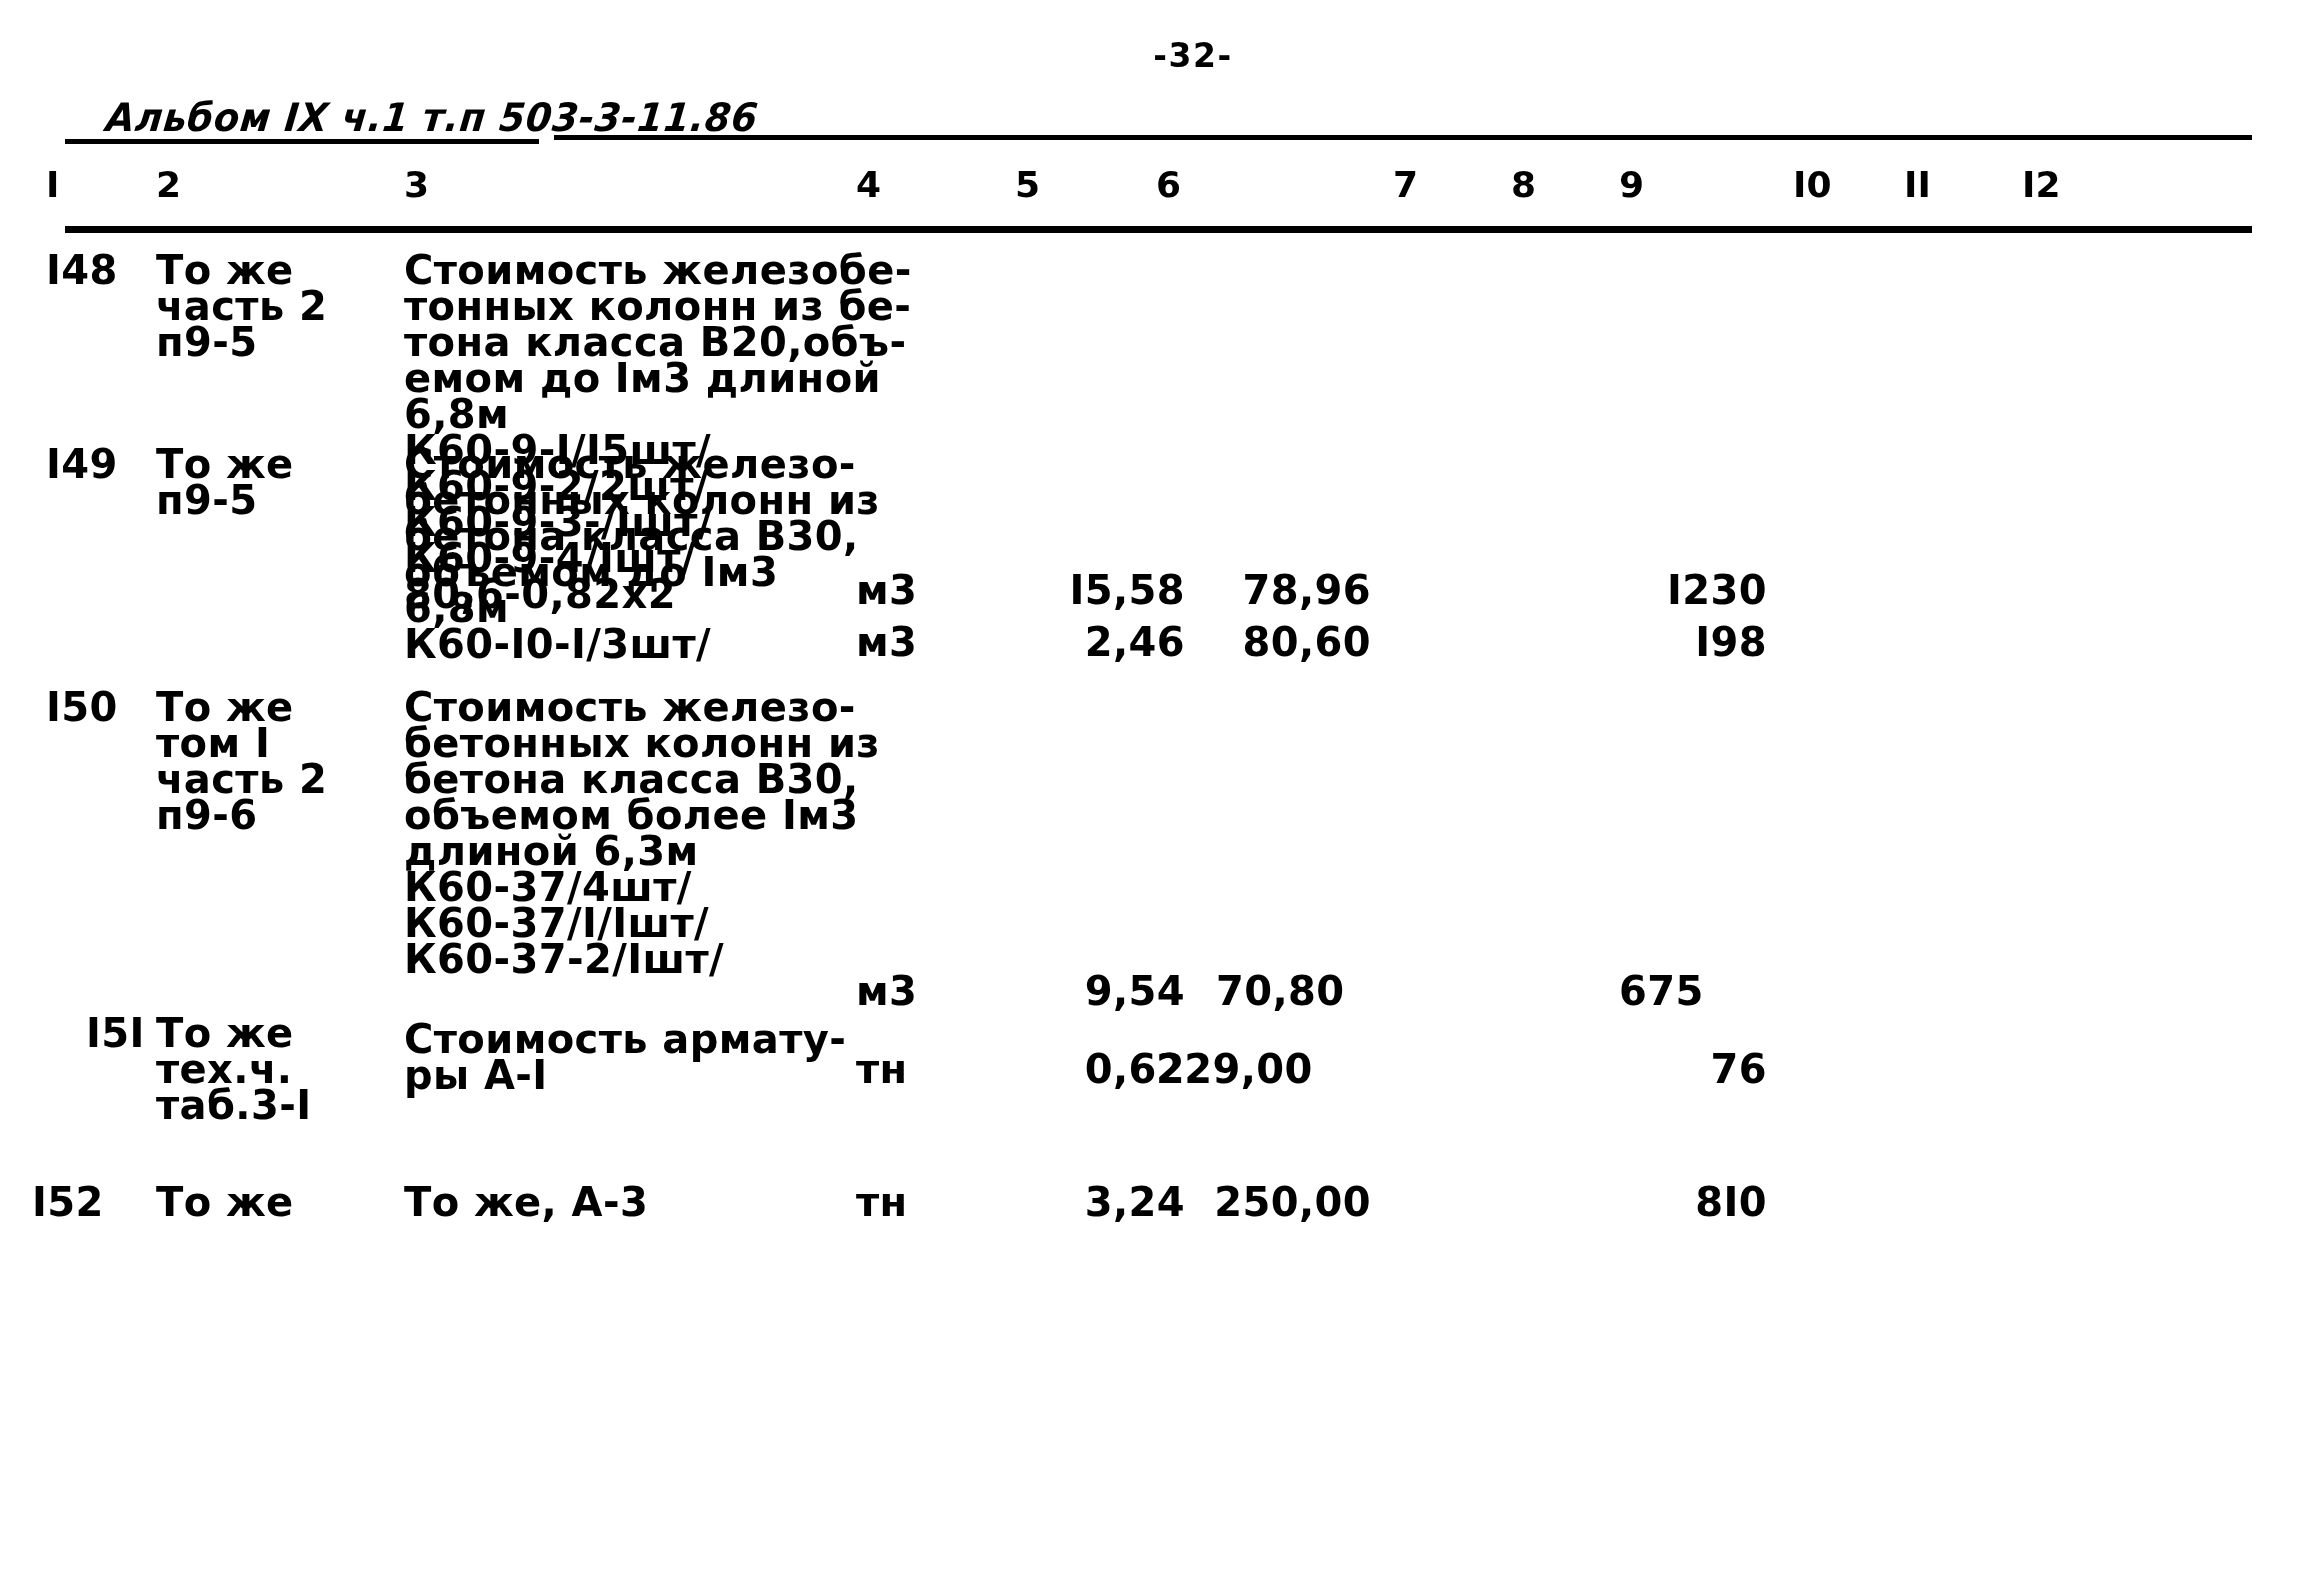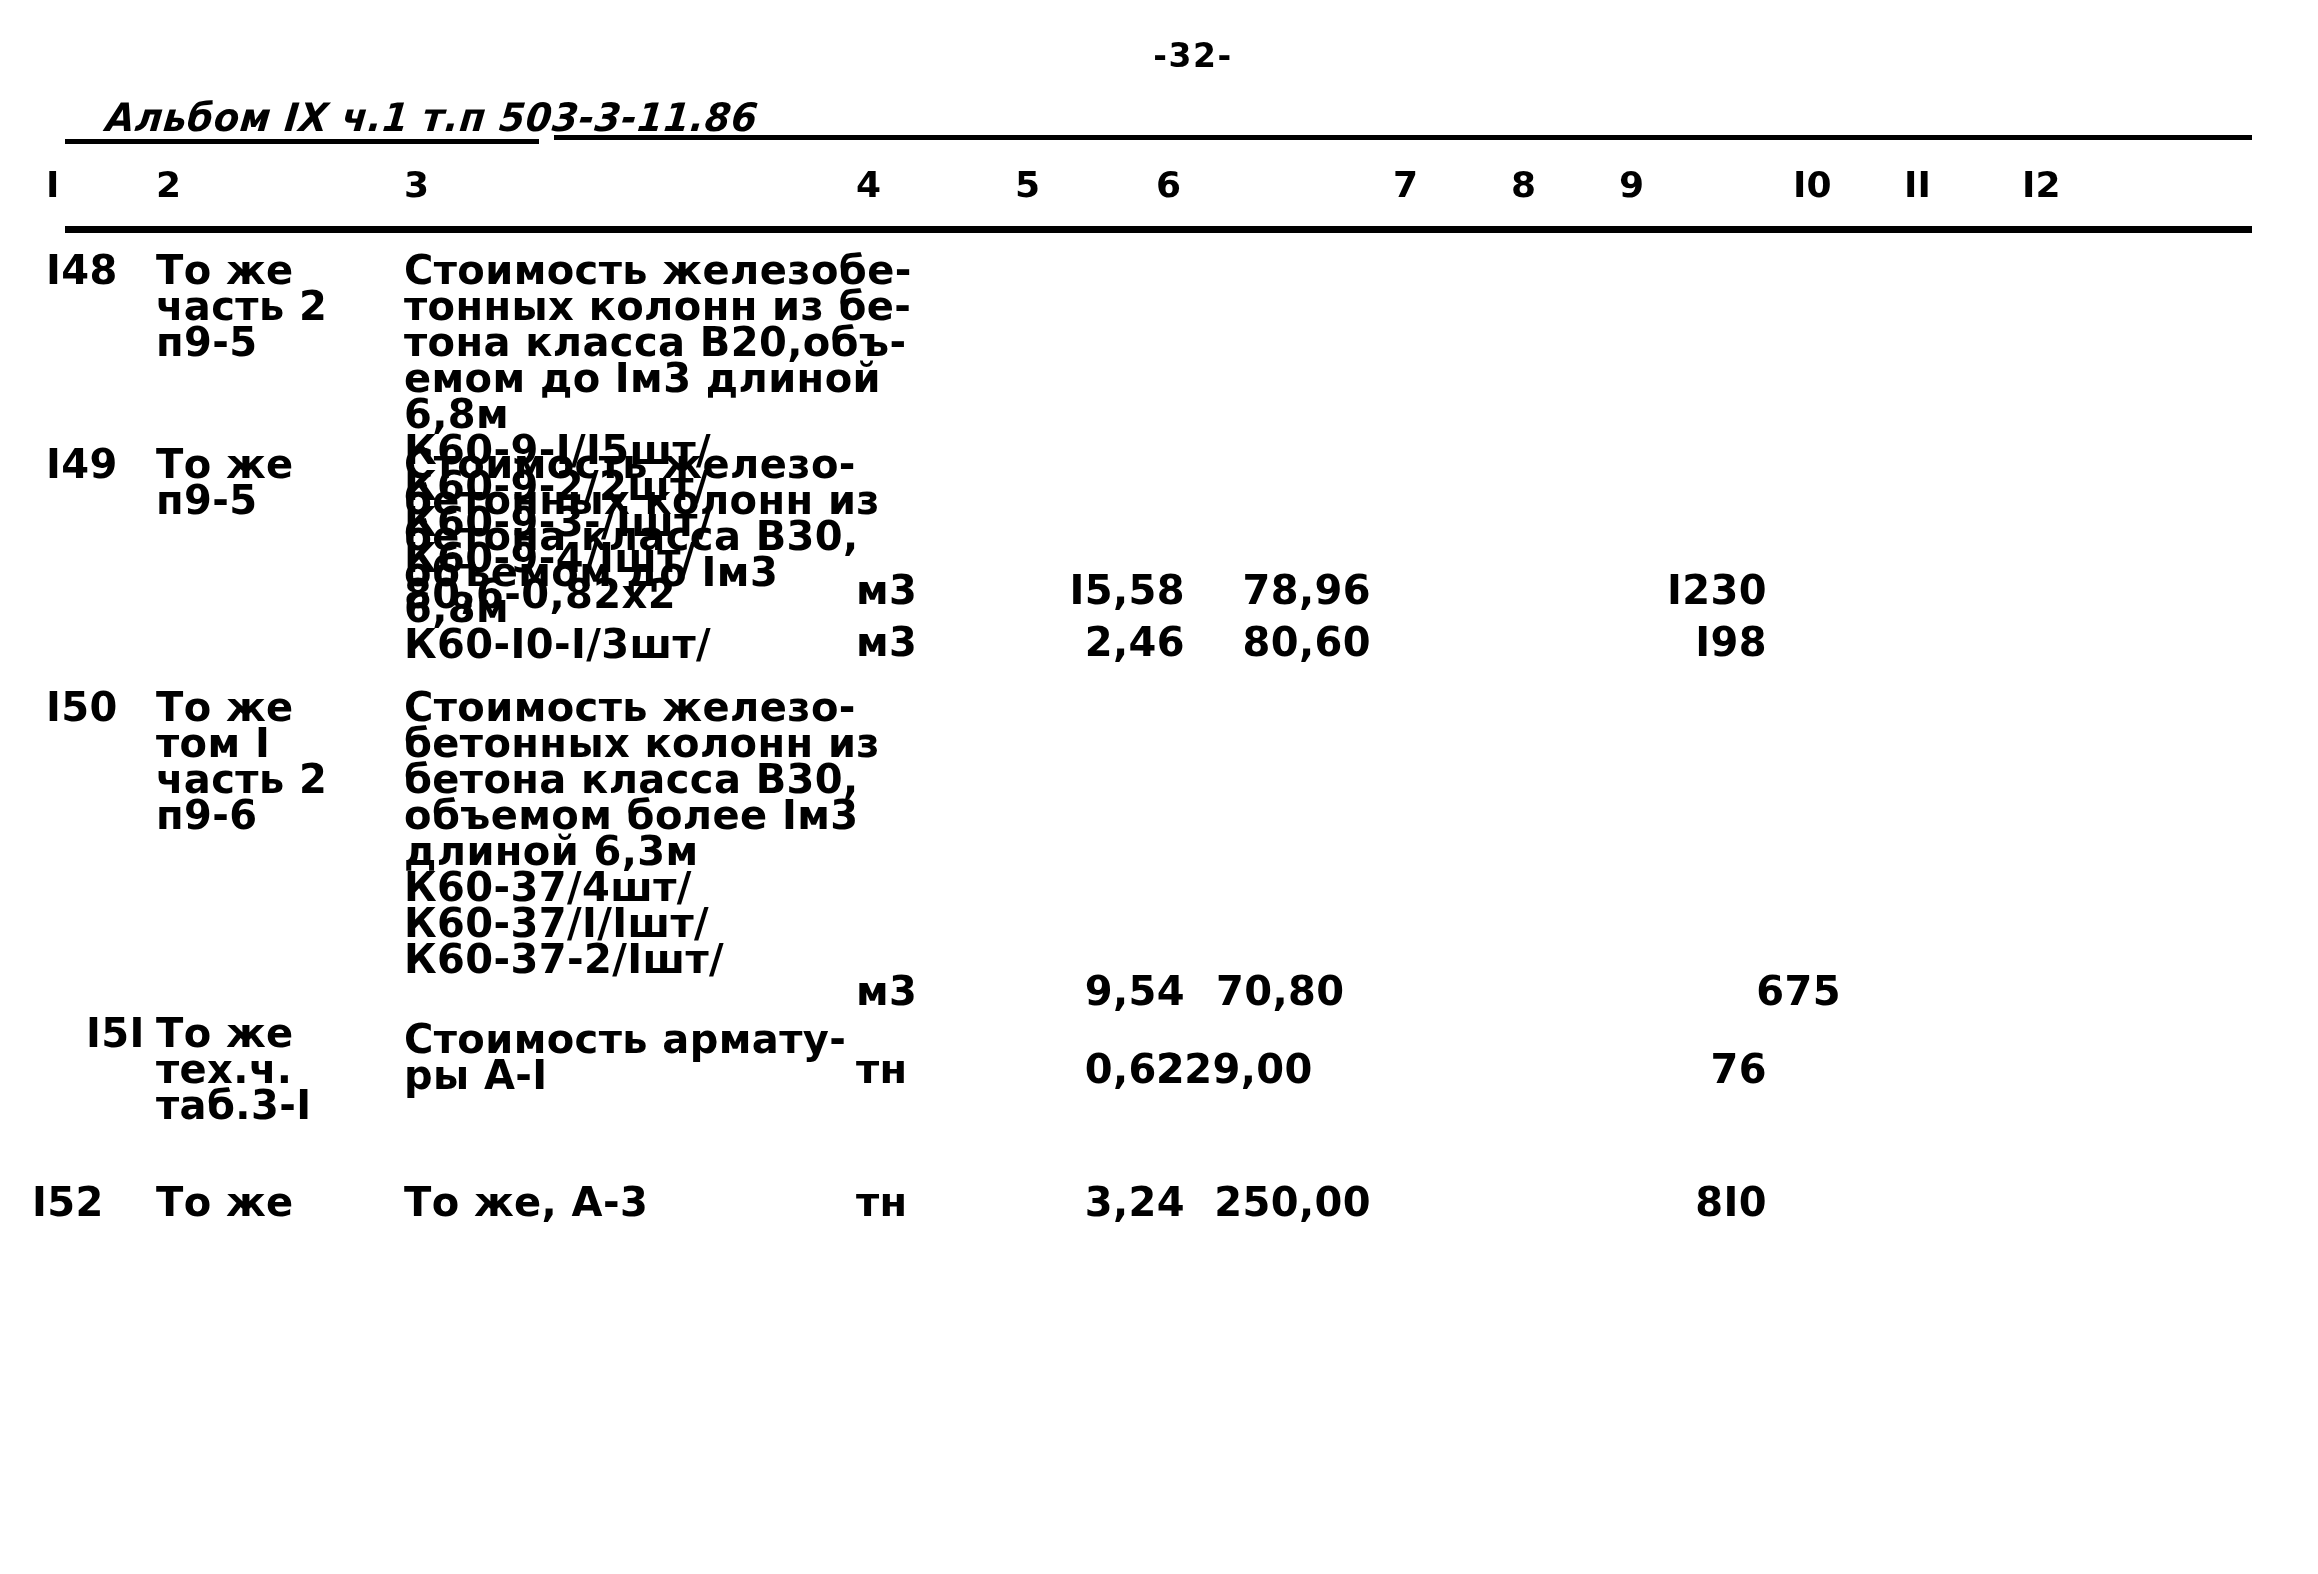--- a/index.html
+++ b/index.html
@@ -177,21 +177,21 @@
 бетонных колонн из
 бетона класса В30,
 объемом более Iм3
 длиной 6,3м
 К60-37/4шт/
 К60-37/I/Iшт/
 К60-37-2/Iшт/</div>
       <div class="cell c4" style="left: 856px; top: 284px;">м3</div>
       <div class="cell c5" style="left: 1015px; top: 284px; text-align: right; width: 170px;">9,54</div>
       <div class="cell c6" style="left: 1216px; top: 284px; width: 215px;">70,80</div>
-      <div class="cell c9" style="left: 1693px; top: 284px; text-align: right; width: 148px;">675</div>
+      <div class="cell c9" style="left: 1619px; top: 284px; text-align: left; width: 148px;">675</div>
     </div>
     <div class="table-row" style="position: absolute; top: 763px; left: 0px;">
       <div class="cell c1" style="left: 46px; top: 0px; margin-left: 40px;">I5I</div>
       <div class="cell c2" style="left: 156px; top: 0px;">То же
 тех.ч.
 таб.3-I</div>
       <div class="cell c3" style="left: 404px; top: 0px; margin-top: 6px;">Стоимость армату-
 ры А-I</div>
       <div class="cell c4" style="left: 856px; top: 36px;">тн</div>
       <div class="cell c5" style="left: 1015px; top: 36px; text-align: right; width: 170px;">0,62</div>

